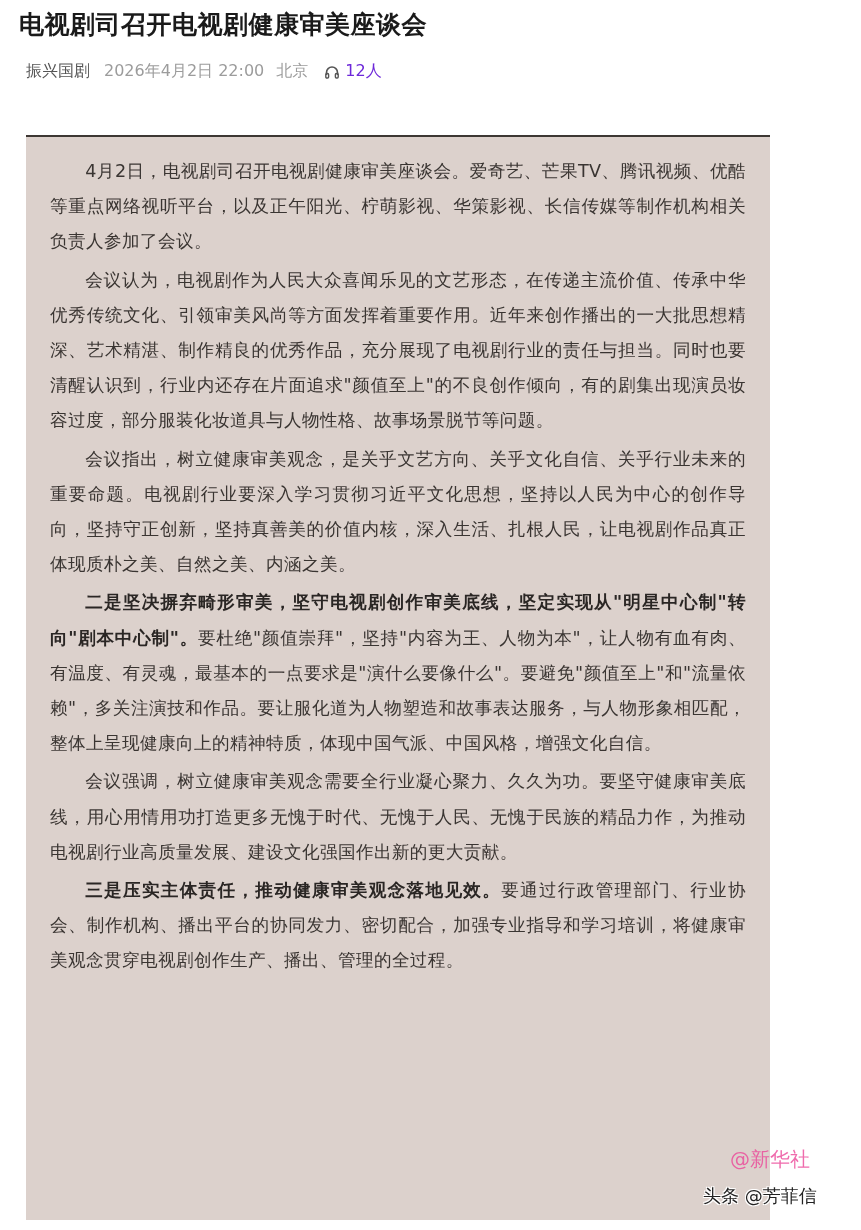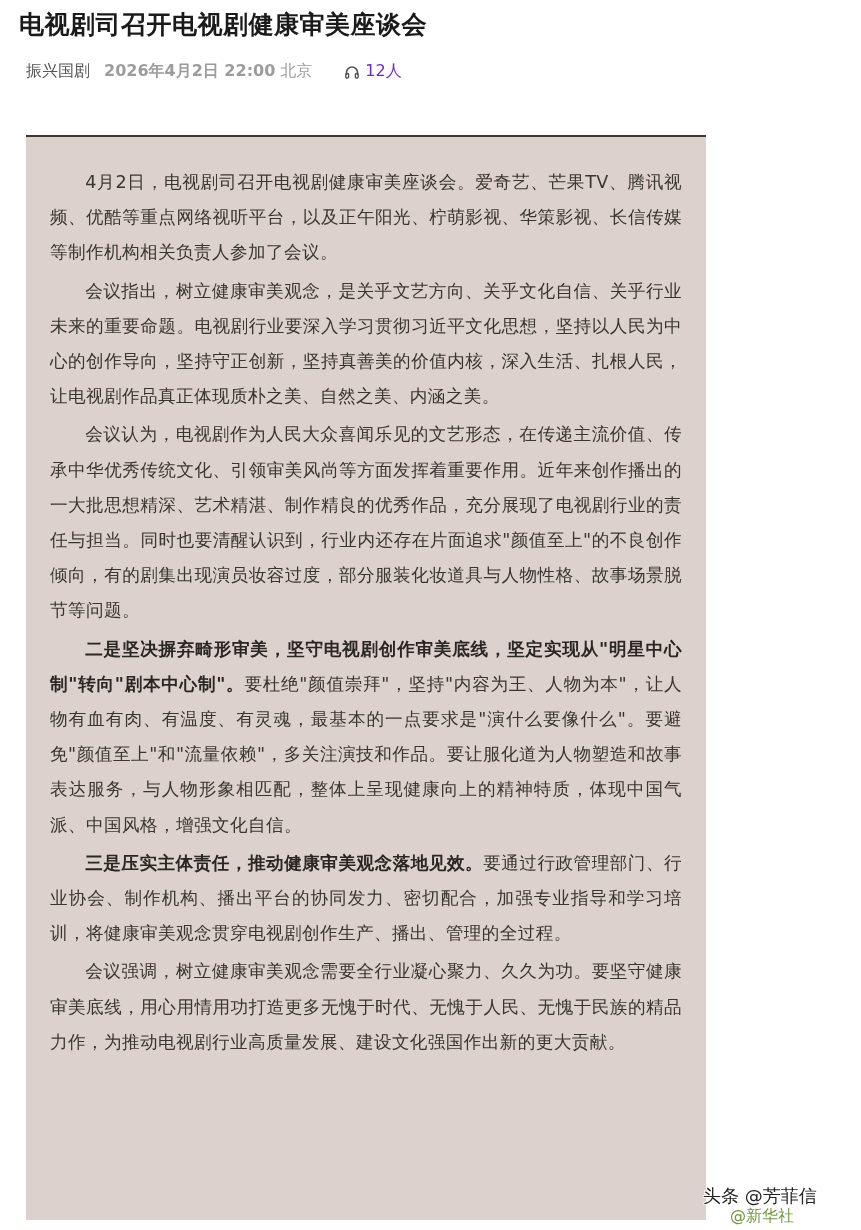--- a/index.html
+++ b/index.html
@@ -11,53 +11,53 @@
     position: absolute; left: 19px; top: 8px;
     font-size: 25px; font-weight: bold; color: #1a1a1a;
     letter-spacing: 0.5px; white-space: nowrap;
   }
   .meta {
     position: absolute; left: 26px; top: 61px;
     font-size: 16px; color: #9c9c9c; white-space: nowrap;
     display: flex; align-items: flex-end;
   }
   .meta .source { color: #555555; margin-right: 14px; }
-  .meta .time { margin-right: 5px; font-weight: bold; }
-  .meta .loc { margin-right: 32px; }
+  .meta .time { margin-right: 12px; }
+  .meta .loc { margin-right: 16px; }
   .meta .listen { display: flex; align-items: center; color: #6d28d9; }
   .meta .listen svg { margin-right: 5px; }
 
   .article {
     position: absolute; left: 26px; top: 135px;
-    width: 680px; height: 1085px;
+    width: 744px; height: 1085px;
     background: #dcd1cc;
     border-top: 2px solid #3d3733;
     box-sizing: border-box;
-    padding: 28px 24px 0 24px;
+    padding: 17px 24px 0 24px;
   }
   .article p {
     margin: 0 0 0 0;
     font-size: 17.6px;
     line-height: 35.2px;
     color: #3a3532;
     text-indent: 2em;
     text-align: justify;
     letter-spacing: 0.4px;
   }
   .article p + p { margin-top: 3px; }
   .article b { font-weight: bold; color: #2a2624; }
 
   .watermark {
     position: absolute; left: 703px; top: 1184px;
     font-size: 18px; color: #222; white-space: nowrap;
     text-shadow: 1px 1px 0 #fff, -1px -1px 0 #fff, 1px -1px 0 #fff, -1px 1px 0 #fff;
   }
   .watermark2 {
-    position: absolute; left: 730px; top: 1206px;
-    font-size: 16px; color: #4d7c0f; white-space: nowrap; opacity: 0.8;
+    position: absolute; left: 730px; top: 1146px;
+    font-size: 20px; color: #ec4899; white-space: nowrap; opacity: 0.8;
   }
 </style>
 </head>
 <body>
 
 <div class="title">电视剧司召开电视剧健康审美座谈会</div>
 
 <div class="meta">
   <span class="source">振兴国剧</span>
   <span class="time">2026年4月2日 22:00</span>
@@ -67,21 +67,21 @@
       <path d="M2.5 11 V8.5 a5.5 5.5 0 0 1 11 0 V11" fill="none" stroke="#555" stroke-width="1.6"></path>
       <rect x="1.8" y="9.5" width="2.8" height="4.5" rx="1" fill="none" stroke="#555" stroke-width="1.4"></rect>
       <rect x="11.4" y="9.5" width="2.8" height="4.5" rx="1" fill="none" stroke="#555" stroke-width="1.4"></rect>
     </svg>
     <span>12人</span>
   </span>
 </div>
 
 <div class="article">
   <p>4月2日，电视剧司召开电视剧健康审美座谈会。爱奇艺、芒果TV、腾讯视频、优酷等重点网络视听平台，以及正午阳光、柠萌影视、华策影视、长信传媒等制作机构相关负责人参加了会议。</p>
+  <p>会议认为，电视剧作为人民大众喜闻乐见的文艺形态，在传递主流价值、传承中华优秀传统文化、引领审美风尚等方面发挥着重要作用。近年来创作播出的一大批思想精深、艺术精湛、制作精良的优秀作品，充分展现了电视剧行业的责任与担当。同时也要清醒认识到，行业内还存在片面追求"颜值至上"的不良创作倾向，有的剧集出现演员妆容过度，部分服装化妆道具与人物性格、故事场景脱节等问题。</p>
   <p>会议指出，树立健康审美观念，是关乎文艺方向、关乎文化自信、关乎行业未来的重要命题。电视剧行业要深入学习贯彻习近平文化思想，坚持以人民为中心的创作导向，坚持守正创新，坚持真善美的价值内核，深入生活、扎根人民，让电视剧作品真正体现质朴之美、自然之美、内涵之美。</p>
-  <p>会议认为，电视剧作为人民大众喜闻乐见的文艺形态，在传递主流价值、传承中华优秀传统文化、引领审美风尚等方面发挥着重要作用。近年来创作播出的一大批思想精深、艺术精湛、制作精良的优秀作品，充分展现了电视剧行业的责任与担当。同时也要清醒认识到，行业内还存在片面追求"颜值至上"的不良创作倾向，有的剧集出现演员妆容过度，部分服装化妆道具与人物性格、故事场景脱节等问题。</p>
   <p><b>二是坚决摒弃畸形审美，坚守电视剧创作审美底线，坚定实现从"明星中心制"转向"剧本中心制"。</b><span>要杜绝"颜值崇拜"，坚持"内容为王、人物为本"，让人物有血有肉、有温度、有灵魂，最基本的一点要求是"演什么要像什么"。要避免"颜值至上"和"流量依赖"，多关注演技和作品。要让服化道为人物塑造和故事表达服务，与人物形象相匹配，整体上呈现健康向上的精神特质，体现中国气派、中国风格，增强文化自信。</span></p>
+  <p>会议强调，树立健康审美观念需要全行业凝心聚力、久久为功。要坚守健康审美底线，用心用情用功打造更多无愧于时代、无愧于人民、无愧于民族的精品力作，为推动电视剧行业高质量发展、建设文化强国作出新的更大贡献。</p>
   <p><b>三是压实主体责任，推动健康审美观念落地见效。</b><span>要通过行政管理部门、行业协会、制作机构、播出平台的协同发力、密切配合，加强专业指导和学习培训，将健康审美观念贯穿电视剧创作生产、播出、管理的全过程。</span></p>
-  <p>会议强调，树立健康审美观念需要全行业凝心聚力、久久为功。要坚守健康审美底线，用心用情用功打造更多无愧于时代、无愧于人民、无愧于民族的精品力作，为推动电视剧行业高质量发展、建设文化强国作出新的更大贡献。</p>
 </div>
 
 <div class="watermark2">@新华社</div>
 <div class="watermark">头条 @芳菲信</div>
 
 </body></html>

